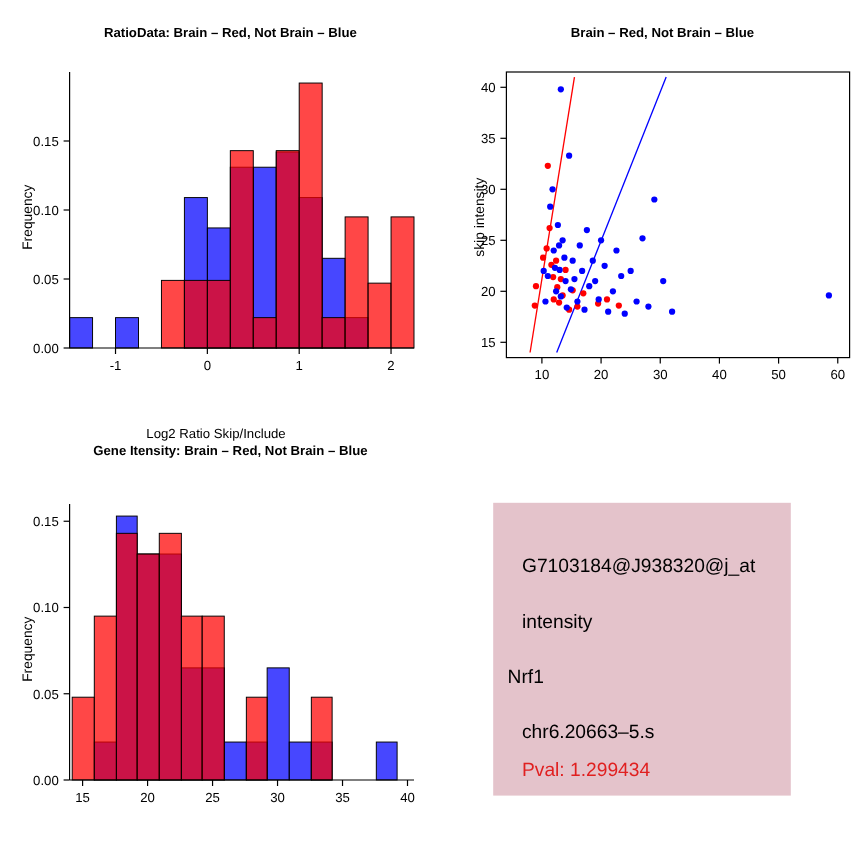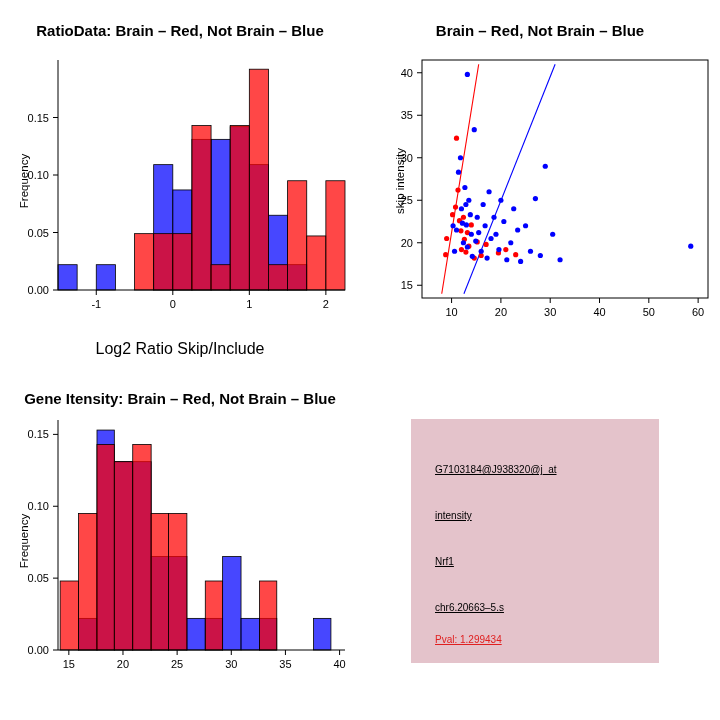--- a/index.html
+++ b/index.html
@@ -11,51 +11,52 @@
     width: 720px;
     height: 720px;
     font-family: "Liberation Sans", sans-serif;
     position: relative;
     overflow: hidden;
   }
   .panel {
     position: absolute;
   }
   .plot-title {
-    font-size: 15px;
+    font-size: 11px;
     font-weight: bold;
     color: #000;
     text-align: center;
     white-space: nowrap;
+    margin-left: 12px;
   }
   .axis-label {
-    font-size: 16px;
+    font-size: 11px;
     color: #000;
     text-align: center;
     white-space: nowrap;
+    margin-top: 16px;
   }
   .vert-label {
     position: absolute;
     font-size: 11.5px;
     color: #000;
     white-space: nowrap;
     transform: rotate(-90deg);
     transform-origin: 50% 50%;
   }
   svg { display: block; }
   .infobox {
     background: #e4c3cb;
     position: absolute;
   }
   .infobox .line {
-    font-size: 10px;
-    color: #000;
-    position: absolute;
-    white-space: nowrap;
-    text-decoration: underline;
+    font-size: 16px;
+    color: #000;
+    position: absolute;
+    white-space: nowrap;
   }
   .infobox .line.pval {
     color: #e02020;
   }
 </style>
 </head>
 <body>
 
 <div class="panel" style="left:0; top:0; width:360px; height:355px;">
   <div class="plot-title" style="left:0; top:22px; width:360px; position:absolute;">RatioData: Brain – Red, Not Brain – Blue</div>
@@ -206,21 +207,21 @@
       <text x="53" y="121.75" font-family="&quot;Liberation Sans&quot;, sans-serif" font-size="11" fill="#000" text-anchor="end">30</text>
       <line x1="62" y1="75.25" x2="57" y2="75.25" stroke="#000"></line>
       <text x="53" y="79.25" font-family="&quot;Liberation Sans&quot;, sans-serif" font-size="11" fill="#000" text-anchor="end">35</text>
       <line x1="62" y1="32.75" x2="57" y2="32.75" stroke="#000"></line>
       <text x="53" y="36.75" font-family="&quot;Liberation Sans&quot;, sans-serif" font-size="11" fill="#000" text-anchor="end">40</text>
     </svg>
   <div class="vert-label" style="left:-5px; top:175px; width:90px; text-align:center;">skip intensity</div>
 </div>
 
 <div class="panel" style="left:0; top:360px; width:400px; height:360px;">
-  <div class="plot-title" style="left:0; top:30px; width:360px; position:absolute; ">Gene Itensity: Brain – Red, Not Brain – Blue</div>
+  <div class="plot-title" style="left:0; top:10px; width:360px; position:absolute; ">Gene Itensity: Brain – Red, Not Brain – Blue</div>
   <svg id="svg3" width="400" height="300" style="position:absolute;left:0;top:40px;">
       <g>
         <rect x="78.57735849056604" y="218.375" width="18.411320754716996" height="31.625" fill="#0000ff" fill-opacity="0.72" stroke="#000" stroke-width="0.8"></rect>
         <rect x="96.98867924528304" y="30.06250000000003" width="17.32830188679243" height="219.93749999999997" fill="#0000ff" fill-opacity="0.72" stroke="#000" stroke-width="0.8"></rect>
         <rect x="114.31698113207547" y="61.6875" width="18.411320754716982" height="188.3125" fill="#0000ff" fill-opacity="0.72" stroke="#000" stroke-width="0.8"></rect>
         <rect x="132.72830188679245" y="61.6875" width="18.411320754716996" height="188.3125" fill="#0000ff" fill-opacity="0.72" stroke="#000" stroke-width="0.8"></rect>
         <rect x="151.13962264150945" y="156.5625" width="17.328301886792417" height="93.4375" fill="#0000ff" fill-opacity="0.72" stroke="#000" stroke-width="0.8"></rect>
         <rect x="168.46792452830186" y="156.5625" width="18.411320754716996" height="93.4375" fill="#0000ff" fill-opacity="0.72" stroke="#000" stroke-width="0.8"></rect>
         <rect x="186.87924528301886" y="218.375" width="18.411320754717025" height="31.625" fill="#0000ff" fill-opacity="0.72" stroke="#000" stroke-width="0.8"></rect>
         <rect x="205.29056603773589" y="218.375" width="17.328301886792417" height="31.625" fill="#0000ff" fill-opacity="0.72" stroke="#000" stroke-width="0.8"></rect>
@@ -260,16 +261,16 @@
       <text x="49" y="110.25" font-family="&quot;Liberation Sans&quot;, sans-serif" font-size="11" fill="#000" text-anchor="end">0.10</text>
       <line x1="58" y1="34.375" x2="53" y2="34.375" stroke="#000" stroke-width="1"></line>
       <text x="49" y="38.375" font-family="&quot;Liberation Sans&quot;, sans-serif" font-size="11" fill="#000" text-anchor="end">0.15</text>
     </svg>
   <div class="vert-label" style="left:-16px; top:175px; width:80px; text-align:center;">Frequency</div>
 </div>
 
 <div class="infobox" style="left:411px; top:419px; width:248px; height:244px;">
   <div class="line" style="left:24px; top:45px;">G7103184@J938320@j_at</div>
   <div class="line" style="left:24px; top:91px;">intensity</div>
-  <div class="line" style="left:24px; top:137px;">Nrf1</div>
+  <div class="line" style="left:12px; top:137px;">Nrf1</div>
   <div class="line" style="left:24px; top:183px;">chr6.20663–5.s</div>
   <div class="line pval" style="left:24px; top:215px;">Pval: 1.299434</div>
 </div>
 
 </body></html>

